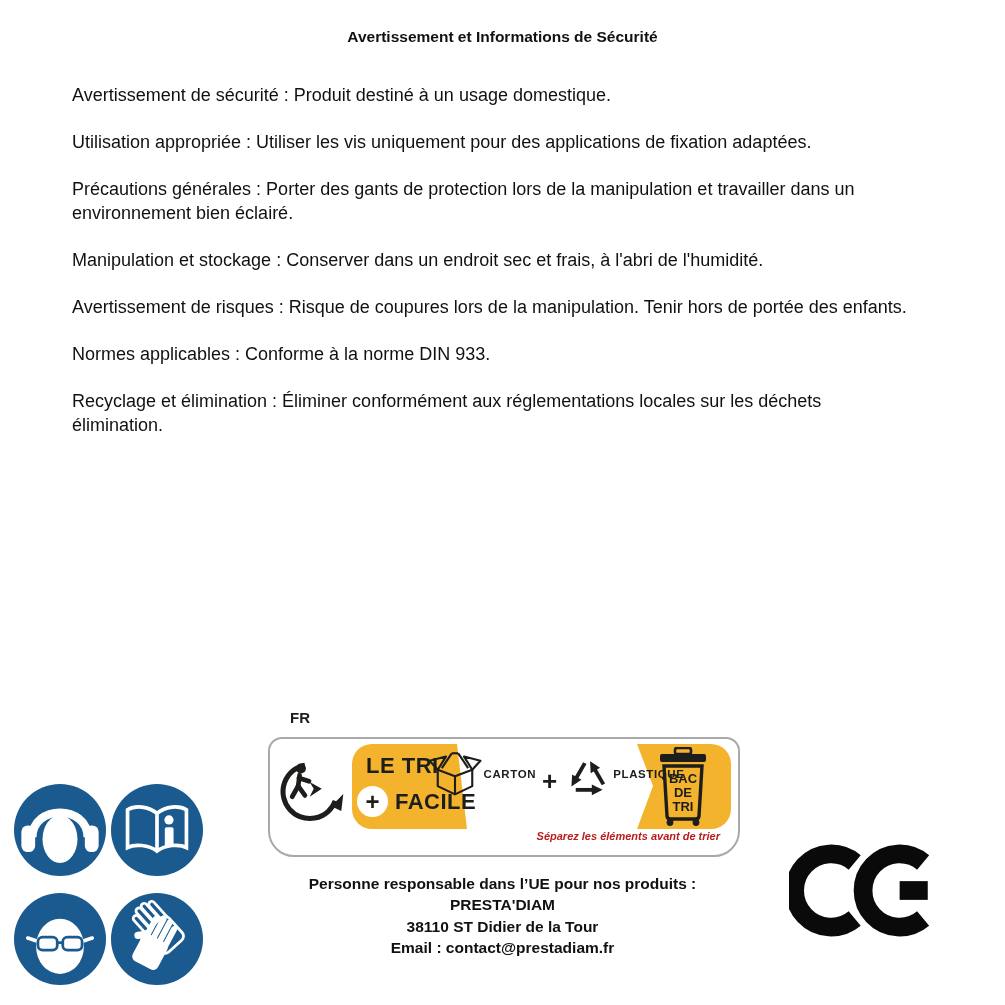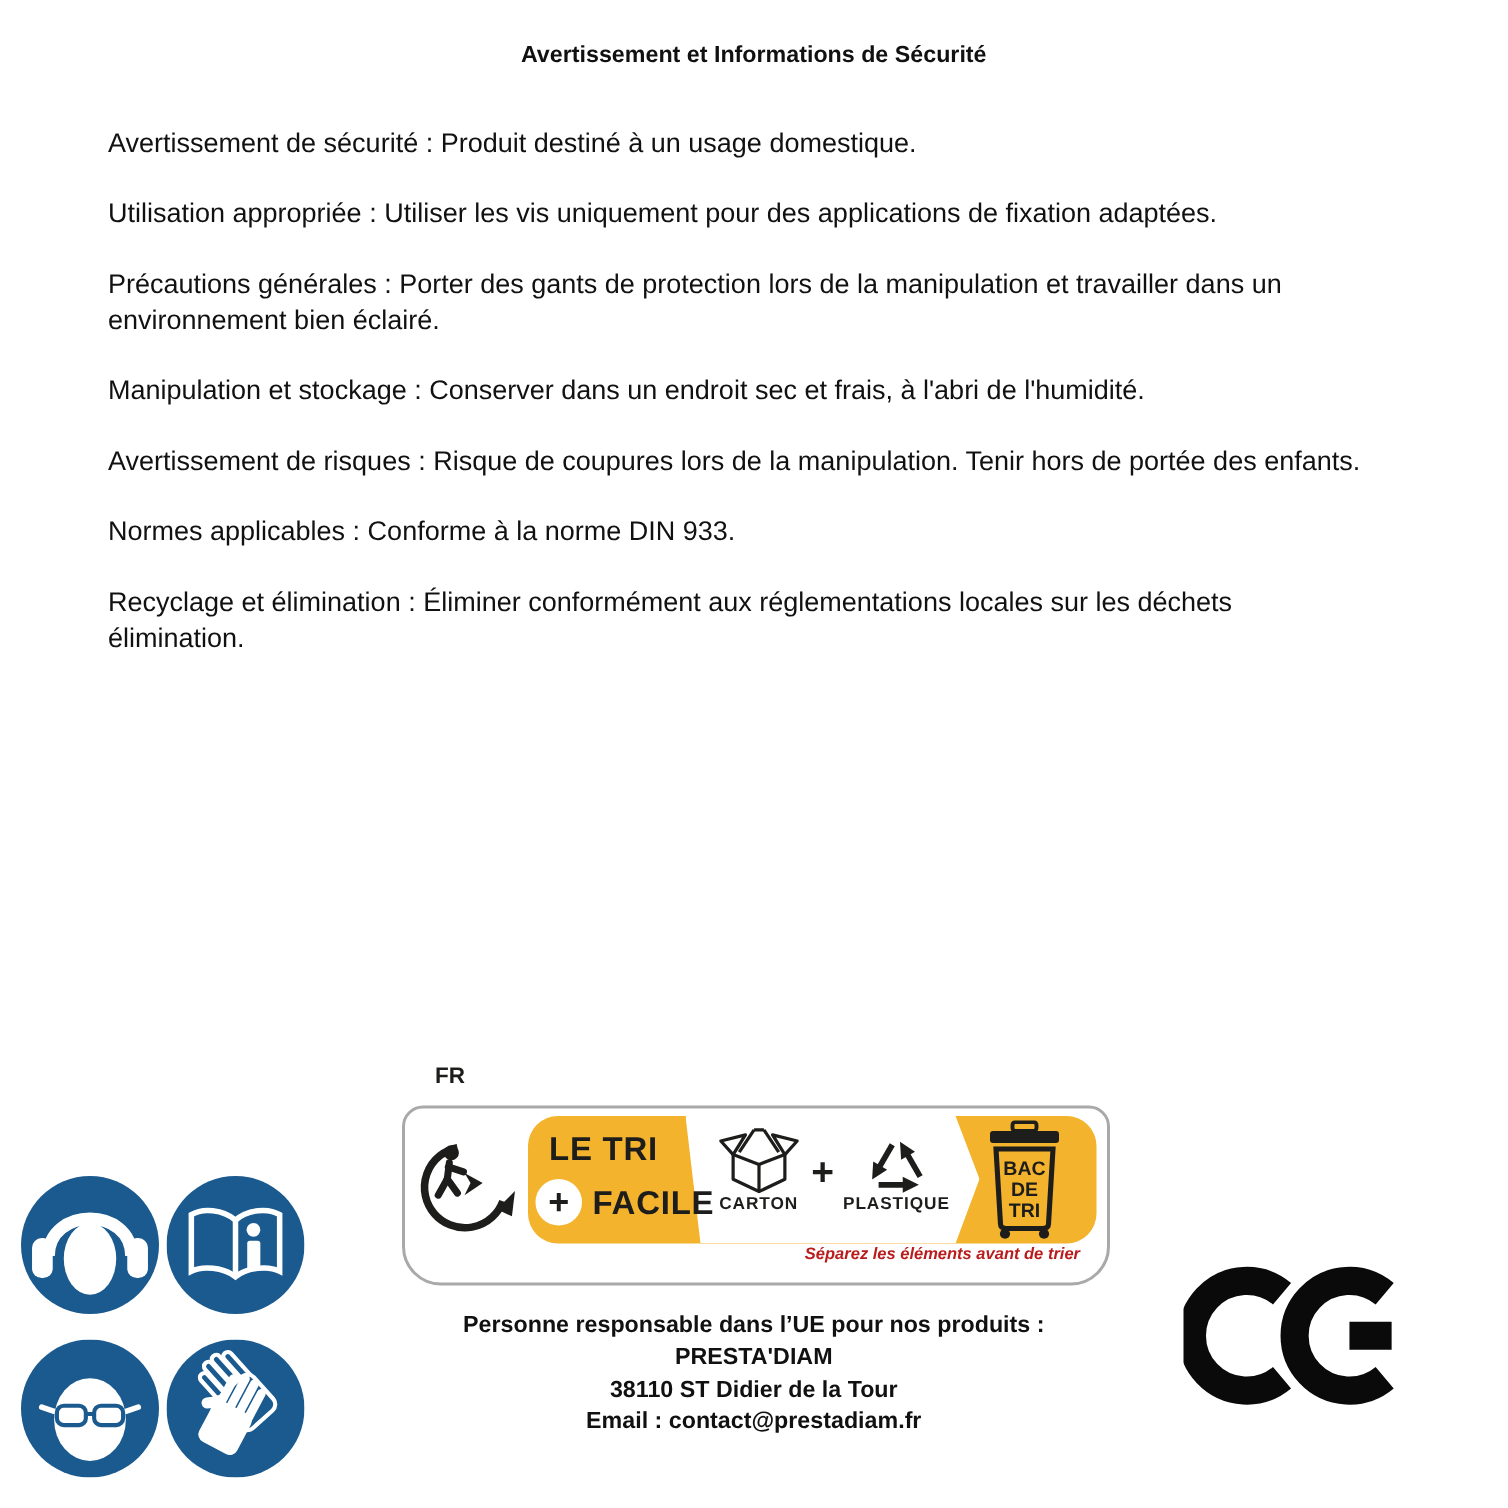--- a/index.html
+++ b/index.html
@@ -32,21 +32,21 @@
   .facile-row{position:absolute;left:5px;top:42px;display:flex;align-items:center;}
   .plus-circle{width:31px;height:31px;border-radius:50%;background:#fff;color:#1d1d1b;
                display:flex;align-items:center;justify-content:center;
                font-size:24px;font-weight:bold;line-height:1;}
   .facile{margin-left:7px;font-size:22px;font-weight:bold;letter-spacing:0.5px;color:#1d1d1b;}
   .arrow-white{position:absolute;left:0;top:0;width:379px;height:85px;background:transparent;}
   .arrow-white .white-shape{position:absolute;left:0;top:0;width:100%;height:100%;background:#fff;
      clip-path:polygon(105px 0,285px 0,301px 42px,285px 85px,115px 85px);}
   .mats{position:absolute;left:112px;top:6px;width:182px;display:flex;
         justify-content:center;align-items:flex-start;gap:6px;}
-  .mat{display:flex;flex-direction:column;align-items:center;}
+  .mat{display:flex;flex-direction:row;align-items:center;}
   .mat svg{display:block;}
   .mat-label{font-size:11.5px;font-weight:bold;letter-spacing:0.6px;color:#1d1d1b;margin-top:1px;}
   .mat-plus{font-size:26px;font-weight:bold;color:#1d1d1b;margin-top:16px;}
   .bin{position:absolute;left:303px;top:3px;width:56px;height:79px;}
   .tagline{position:absolute;right:18px;top:91px;font-size:11px;font-weight:bold;
            font-style:italic;color:#b91c1c;white-space:nowrap;}
 
   
   .address{position:absolute;left:250px;top:873px;width:505px;text-align:center;
            font-size:15.5px;font-weight:bold;line-height:21.3px;color:#111;}

